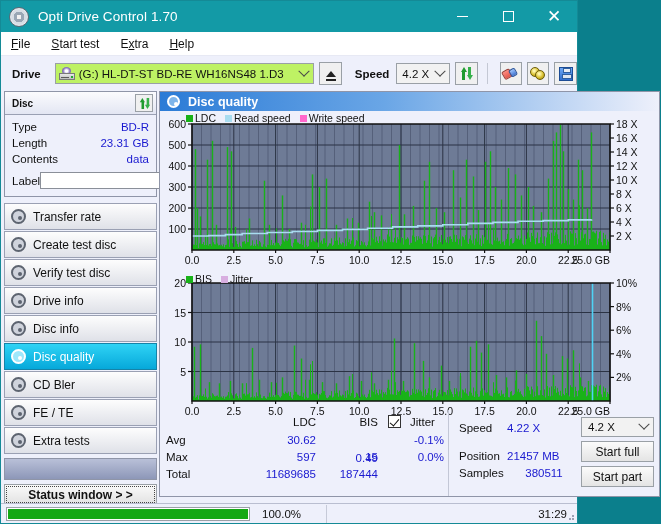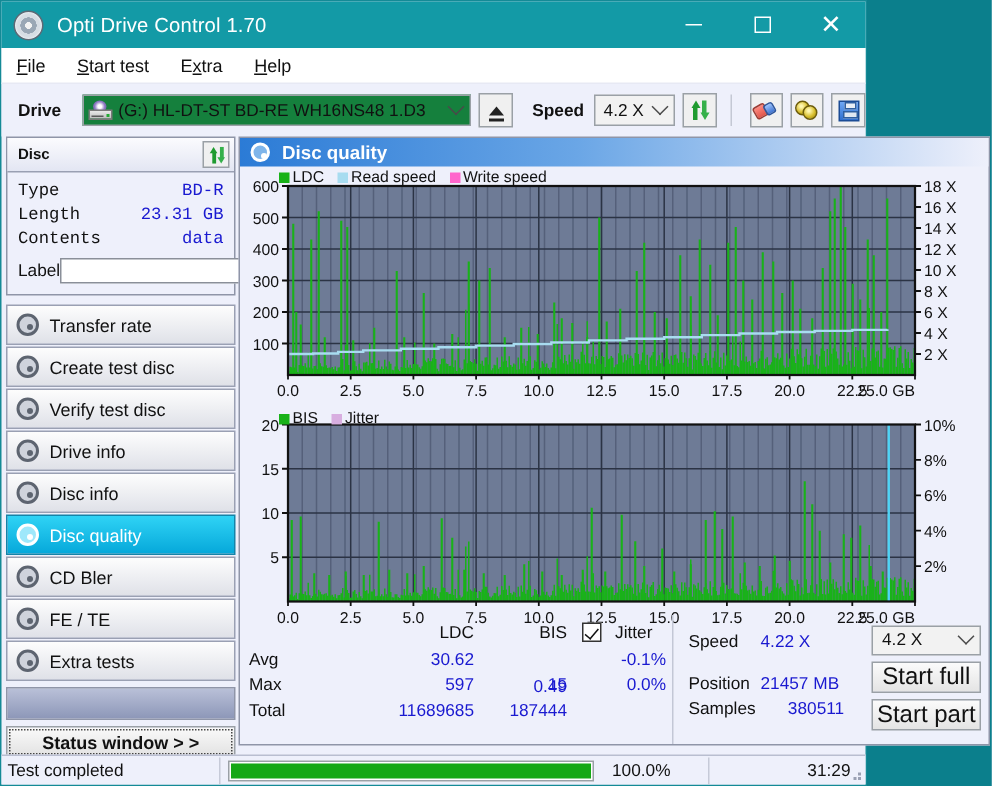--- a/index.html
+++ b/index.html
@@ -19,21 +19,21 @@
   .tb-max{display:block;width:11px;height:11px;border:1.5px solid #fff;box-sizing:border-box;}
 
   
   .menubar{height:23px;background:#fff;display:flex;align-items:center;padding-left:10px;border-bottom:1px solid #e7e9f4;}
   .menu-item{font-size:12px;color:#111;margin-right:21px;}
   .menu-item u{text-decoration:underline;}
 
   
   .drivebar{height:35px;background:#eef0fb;display:flex;align-items:center;padding-left:11px;}
   .drv-label{font-size:11.5px;font-weight:bold;color:#111;margin-right:14px;}
-  .drv-combo{width:266px;height:21px;background:#15803d;border:1px solid #9aa0a6;display:flex;align-items:center;box-sizing:border-box;}
+  .drv-combo{width:266px;height:21px;background:#bef264;border:1px solid #9aa0a6;display:flex;align-items:center;box-sizing:border-box;}
   .drv-ico{width:16px;height:13px;margin:0 4px 0 3px;position:relative;}
   .drv-ico .body{position:absolute;left:0;bottom:0;width:16px;height:7px;background:linear-gradient(#e8e8e8,#bdbdbd);border:1px solid #7a7a7a;box-sizing:border-box;}
   .drv-ico .slot{position:absolute;left:2px;bottom:2px;width:8px;height:1.5px;background:#5a5a5a;}
   .drv-ico .led{position:absolute;right:1.5px;bottom:2px;width:2px;height:2px;background:#22aa33;}
   .drv-ico .disc{position:absolute;left:3px;top:0;width:9px;height:8px;border-radius:50%;background:radial-gradient(circle,#fff 20%,#8f7bc4 55%,#5b4a8c 100%);}
   .drv-text{font-size:11.5px;color:#111;flex:1;white-space:nowrap;overflow:hidden;}
   .cbx-arrow{width:18px;display:flex;align-items:center;justify-content:center;}
   .chev{display:inline-block;width:7px;height:7px;border-right:1.4px solid #4a4a4a;border-bottom:1.4px solid #4a4a4a;transform:rotate(45deg) translate(-2px,-2px);}
   .tb-square{width:23px;height:23px;background:#f0f0f0;border:1px solid #9aa0a6;margin-left:5px;display:flex;align-items:center;justify-content:center;box-sizing:border-box;}
   .eject{width:0;height:0;border-left:5px solid transparent;border-right:5px solid transparent;border-bottom:6px solid #222;position:relative;}
@@ -69,21 +69,21 @@
   .sidebar{width:159px;padding:0 3px 0 3px;box-sizing:border-box;}
   .main{flex:1;border:1px solid #8f95a8;border-left:1px solid #8f95a8;background:#eef0fb;box-sizing:border-box;margin-left:-1px;position:relative;}
 
   
   .panel{border:1px solid #8f95a8;background:#eef0fb;box-sizing:border-box;}
   .panel-head{height:22px;display:flex;align-items:center;justify-content:space-between;
      background:linear-gradient(#fbfbfe,#e3e6f3);border-bottom:1px solid #9aa0b3;padding:0 3px 0 7px;}
   .panel-title{font-size:10px;font-weight:bold;color:#111;}
   .sq-btn{width:18px;height:18px;background:#f0f0f0;border:1px solid #9aa0a6;display:flex;align-items:center;justify-content:center;box-sizing:border-box;}
   .disc-rows{padding:4px 7px 5px 7px;}
-  .drow{display:flex;justify-content:space-between;align-items:center;height:16px;font-size:11.5px;font-family:Liberation Mono, monospace;}
+  .drow{display:flex;justify-content:space-between;align-items:center;height:16px;font-size:11.5px;}
   .dk{color:#111;}
   .dv{color:#1919d0;}
   .label-row{display:flex;align-items:center;height:21px;margin-top:3px;}
   .label-k{font-size:11.5px;color:#111;width:41px;}
   .label-input{flex:1;height:17px;background:#fff;border:1px solid #8a8f99;box-sizing:border-box;margin-right:4px;}
   .ico-cd{width:13px;height:13px;border-radius:50%;background:radial-gradient(circle at 50% 50%,#fff 14%,#cfd35a 22%,#c9cf4e 58%,#8f9420 100%);border:1px solid #6f7418;box-sizing:border-box;}
 
   
   .navlist{margin-top:6px;}
   .navbtn{height:27px;margin-bottom:1px;display:flex;align-items:center;
@@ -117,21 +117,21 @@
   
   .stats{position:absolute;left:0;bottom:0;width:100%;height:86px;box-sizing:border-box;}
   .stats-inner{display:flex;height:100%;}
   .stats-left{width:288px;position:relative;}
   .stats-right{flex:1;position:relative;border-left:1px solid #c3c7d6;}
   .st{position:absolute;font-size:11.5px;color:#111;white-space:nowrap;}
   .stv{position:absolute;font-size:11.5px;color:#1919d0;white-space:nowrap;text-align:right;}
   .chk{position:absolute;width:13px;height:13px;border:1px solid #333;background:#fff;box-sizing:border-box;}
   .chk:after{content:"";position:absolute;left:3px;top:1px;width:4px;height:8px;border-right:1.6px solid #111;border-bottom:1.6px solid #111;transform:rotate(40deg);}
   .btn{position:absolute;background:linear-gradient(#fbfbfb,#e4e4e4);border:1px solid #9aa0a6;box-sizing:border-box;
-       display:flex;align-items:center;justify-content:center;font-size:16px;color:#111;}
+       display:flex;align-items:center;justify-content:center;font-size:12px;color:#111;}
   .sel-combo{position:absolute;background:#f2f2f2;border:1px solid #9aa0a6;box-sizing:border-box;display:flex;align-items:center;}
   .sel-combo .t{font-size:11.5px;color:#111;padding-left:6px;flex:1;}
 
   
   .statusbar{position:absolute;left:0;bottom:0;width:100%;height:20px;background:#eef0fb;border-top:1px solid #b9bed0;display:flex;align-items:center;box-sizing:border-box;}
   .sb-cell{height:18px;display:flex;align-items:center;font-size:11.5px;color:#111;}
   .sb-text{width:146px;padding-left:4px;border-right:1px solid #c6cad8;box-sizing:border-box;}
   .progress-out{width:244px;height:14px;background:#fff;border:1px solid #9aa0a6;box-sizing:border-box;margin-left:5px;padding:1px;}
   .progress-in{height:100%;background:#15a815;}
   .sb-pct{width:72px;padding-left:7px;border-right:1px solid #c6cad8;box-sizing:border-box;margin-left:5px;}
@@ -1538,21 +1538,20 @@
             <div class="btn" style="left:132px;top:56px;width:73px;height:21px;">
               <span>Start part</span>
             </div>
           </div>
         </div>
       </div>
     </div>
   </div>
 
   <div class="statusbar">
-    <div class="sb-cell sb-text">Test completed</div>
     <div class="progress-out">
       <div class="progress-in" id="prog" style="width: 100%;"></div>
     </div>
     <div class="sb-cell sb-pct">100.0%</div>
     <div class="sb-cell sb-time">31:29</div>
     <div class="grip">
       <i style="left:7px;top:7px"></i>
         <i style="left:4px;top:7px"></i>
         <i style="left:7px;top:4px"></i>
     </div>

